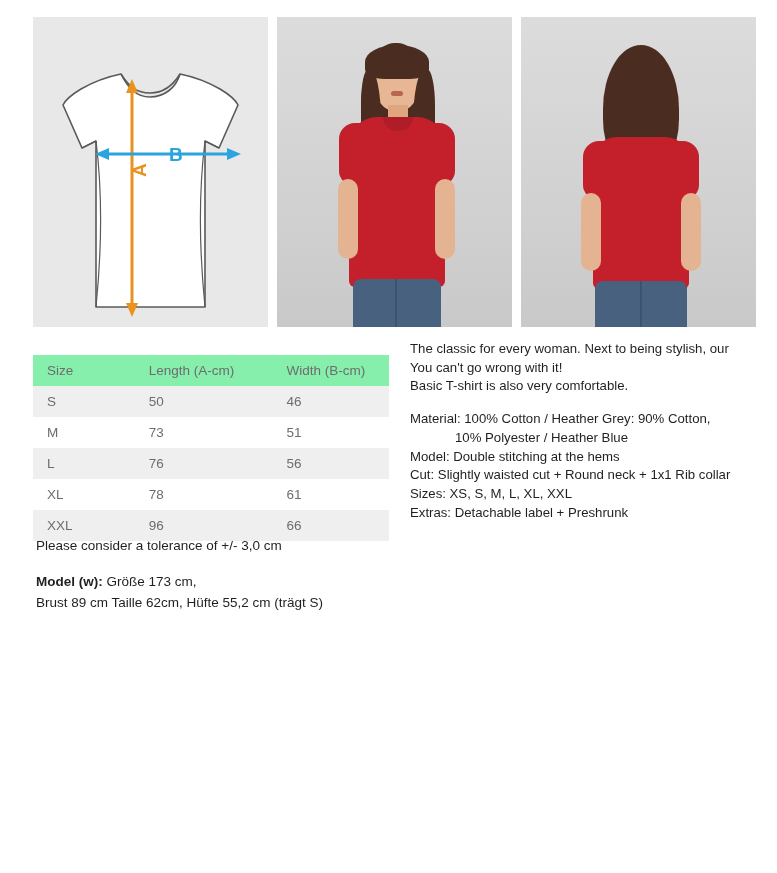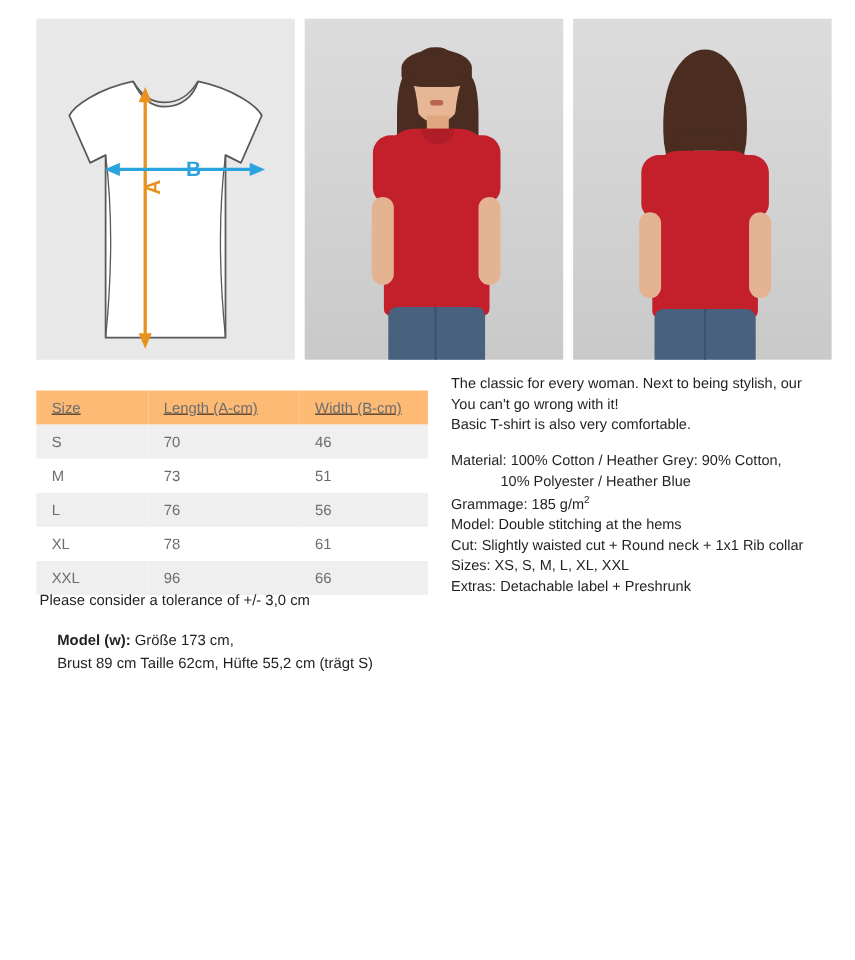--- a/index.html
+++ b/index.html
@@ -87,35 +87,35 @@
   }
   .size-table th, .size-table td {
     text-align: left;
     padding: 8px 0 8px 14px;
     font-weight: normal;
     color: #6d6d6d;
   }
   .size-table thead th { color: #6d6d6d; }
   .size-table tbody tr:nth-child(odd) { background: #efefef; }
   .size-table tbody tr:nth-child(even) { background: #ffffff; }
-  .size-table thead tr { background: #fdba74; text-decoration: underline; }
+  .size-table thead tr { background: #86efac; }
   .col-size { width: 100px; }
   .col-len  { width: 140px; }
   .col-wid  { width: 116px; }
 
   .tolerance {
     position: absolute;
     left: 36px;
     top: 538px;
     font-size: 13.5px;
     color: #231f20;
   }
   .model-block {
     position: absolute;
-    left: 52px;
+    left: 36px;
     top: 572px;
     font-size: 13.5px;
     line-height: 1.55;
     color: #231f20;
   }
   .model-block b { font-weight: bold; }
 
   
   .desc {
     position: absolute;
@@ -222,21 +222,21 @@
   <thead>
     <tr>
       <th class="col-size">Size</th>
       <th class="col-len">Length (A-cm)</th>
       <th class="col-wid">Width (B-cm)</th>
     </tr>
   </thead>
   <tbody>
     <tr>
       <td>S</td>
-      <td>70</td>
+      <td>50</td>
       <td>46</td>
     </tr>
     <tr>
       <td>M</td>
       <td>73</td>
       <td>51</td>
     </tr>
     <tr>
       <td>L</td>
       <td>76</td>
@@ -264,19 +264,18 @@
 
 <div class="desc">
   <div class="para">
     <div>The classic for every woman. Next to being stylish, our</div>
     <div>You can't go wrong with it!</div>
     <div>Basic T-shirt is also very comfortable.</div>
   </div>
   <div>
     <div>Material: 100% Cotton / Heather Grey: 90% Cotton,</div>
     <div class="indent-1">10% Polyester / Heather Blue</div>
-    <div><span>Grammage: 185 g/m</span><sup>2</sup></div>
     <div>Model: Double stitching at the hems</div>
     <div>Cut: Slightly waisted cut + Round neck + 1x1 Rib collar</div>
     <div>Sizes: XS, S, M, L, XL, XXL</div>
     <div>Extras: Detachable label + Preshrunk</div>
   </div>
 </div>
 
 </body></html>

